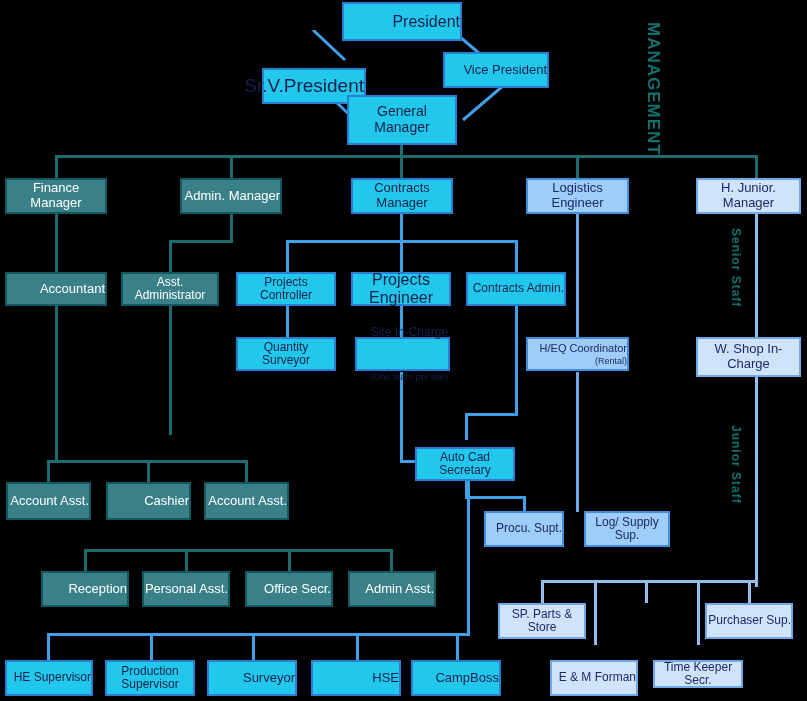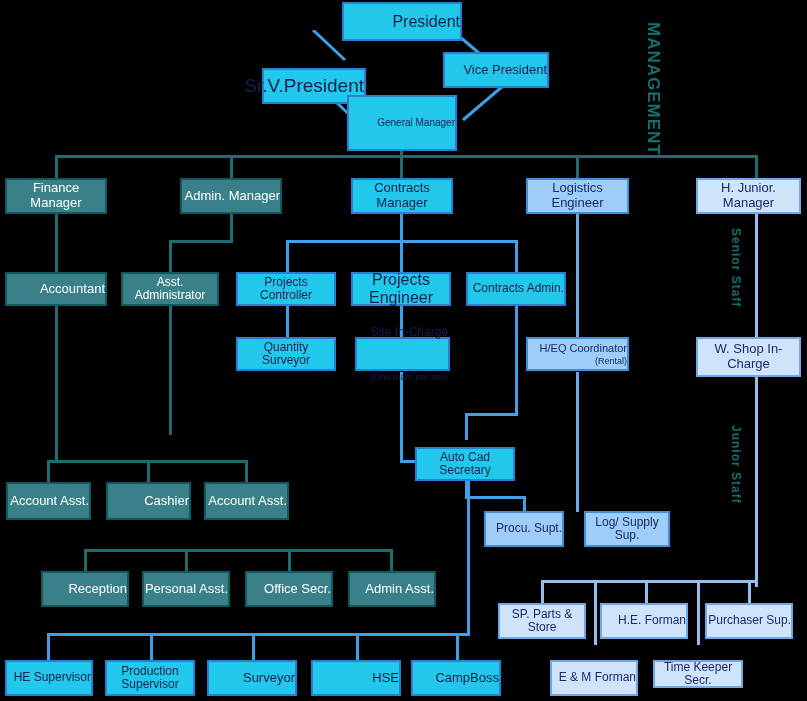--- a/index.html
+++ b/index.html
@@ -145,21 +145,21 @@
 
   <div class="node v-cyan" style="left:342px; top:2px; width:120px; height:39px; font-size:16px;">
     <span class="ttl">President</span>
   </div>
   <div class="node v-cyan" style="left:262px; top:52px; width:104px; height:36px; font-size:19px;margin-top:16px;">
     <span class="ttl">Sr.V.President</span>
   </div>
   <div class="node v-cyan" style="left:443px; top:52px; width:106px; height:36px; font-size:13px;">
     <span class="ttl">Vice President</span>
   </div>
-  <div class="node v-cyan" style="left:347px; top:95px; width:110px; height:56px; font-size:10px;">
+  <div class="node v-cyan" style="left:347px; top:95px; width:110px; height:50px; font-size:14px;">
     <span class="ttl">General Manager</span>
   </div>
 
   <div class="node v-teal" style="left:5px; top:178px; width:102px; height:36px; font-size:13px;">
     <span class="ttl">Finance Manager</span>
   </div>
   <div class="node v-teal" style="left:180px; top:178px; width:102px; height:36px; font-size:13px;">
     <span class="ttl">Admin. Manager</span>
   </div>
   <div class="node v-cyan" style="left:351px; top:178px; width:102px; height:36px; font-size:13px;">
@@ -233,23 +233,20 @@
   <div class="node v-teal" style="left:245px; top:571px; width:88px; height:36px; font-size:13px;">
     <span class="ttl">Office Secr.</span>
   </div>
   <div class="node v-teal" style="left:348px; top:571px; width:88px; height:36px; font-size:13px;">
     <span class="ttl">Admin Asst.</span>
   </div>
 
   <div class="node v-pale" style="left:498px; top:603px; width:88px; height:36px; font-size:12px;">
     <span class="ttl">SP. Parts &amp; Store</span>
   </div>
-  <div class="node v-pale" style="left:600px; top:603px; width:88px; height:36px; font-size:12px;">
-    <span class="ttl">H.E. Forman</span>
-  </div>
   <div class="node v-pale" style="left:705px; top:603px; width:88px; height:36px; font-size:12px;">
     <span class="ttl">Purchaser Sup.</span>
   </div>
 
   <div class="node v-cyan" style="left:5px; top:660px; width:88px; height:36px; font-size:12px;">
     <span class="ttl">HE Supervisor</span>
   </div>
   <div class="node v-cyan" style="left:105px; top:660px; width:90px; height:36px; font-size:12px;">
     <span class="ttl">Production Supervisor</span>
   </div>

